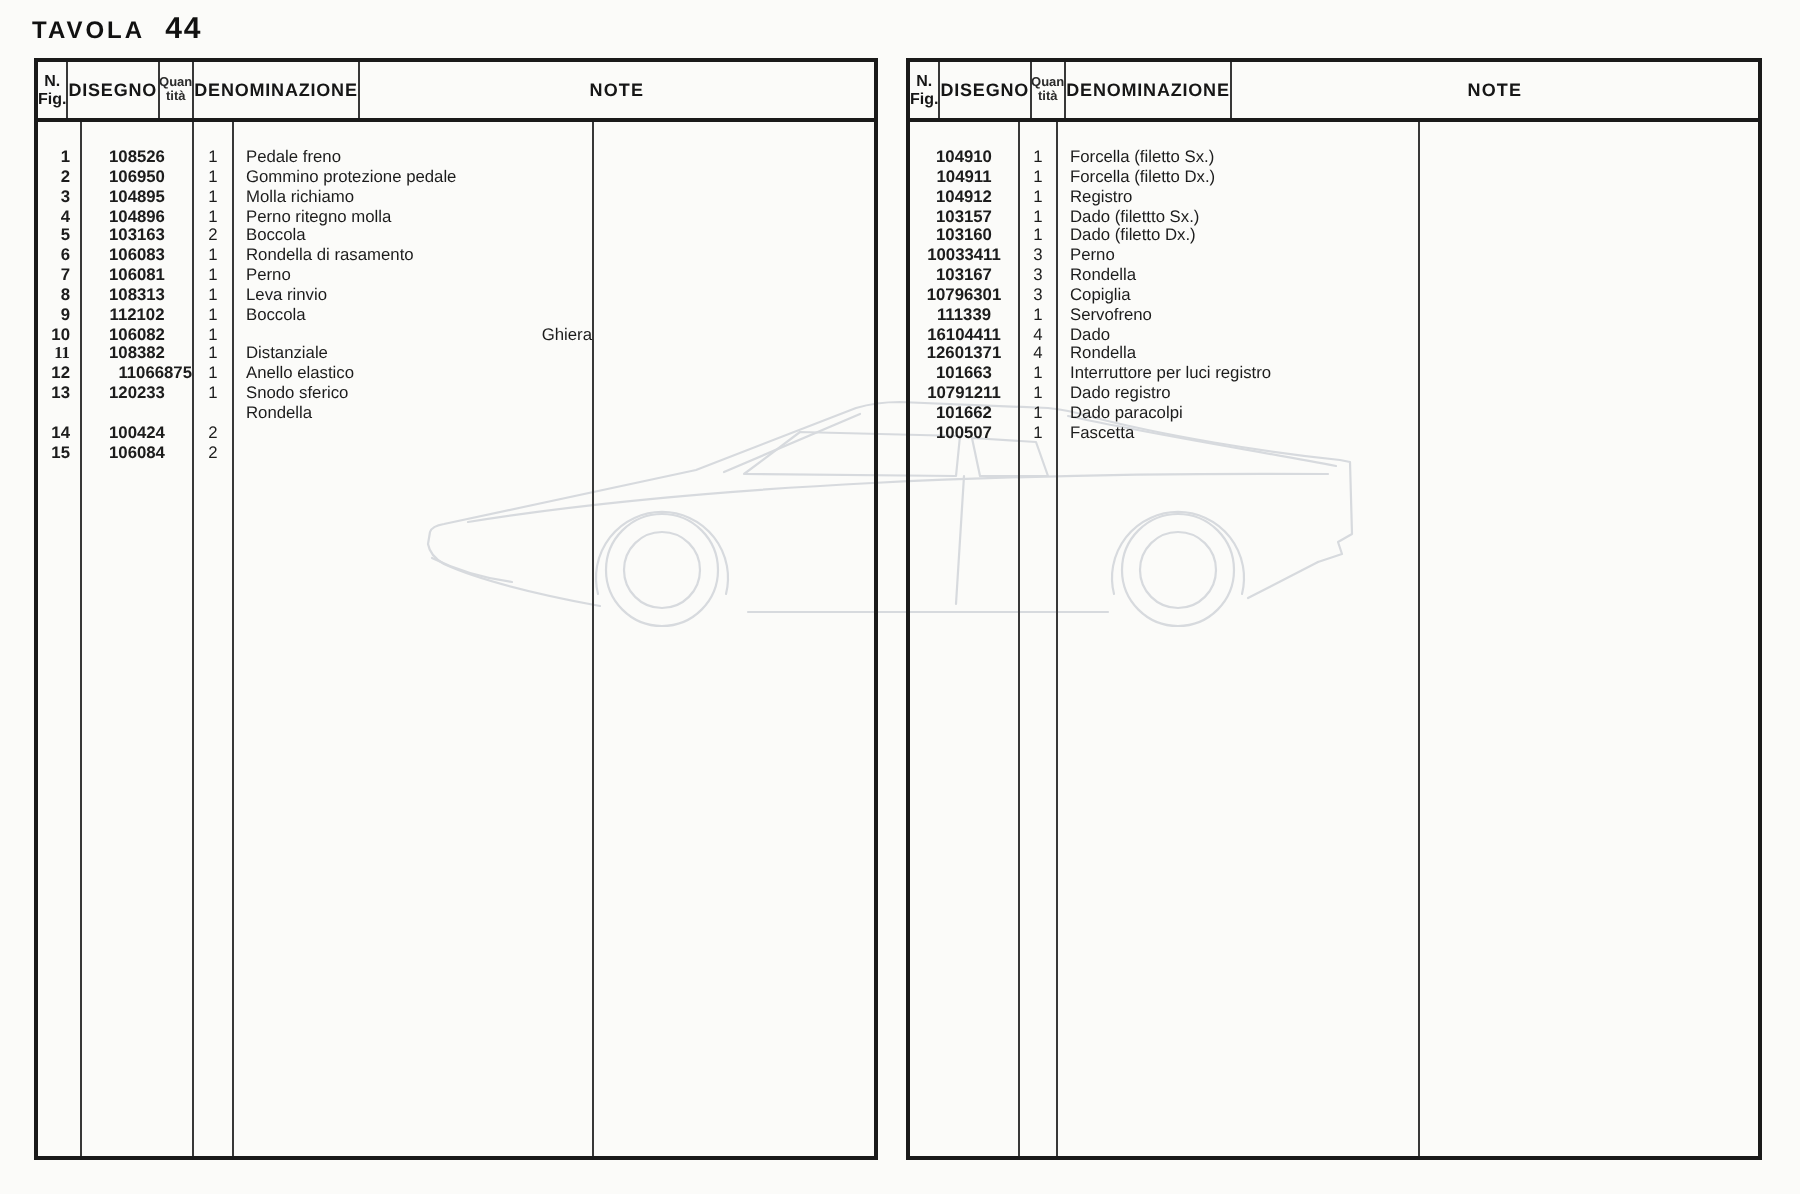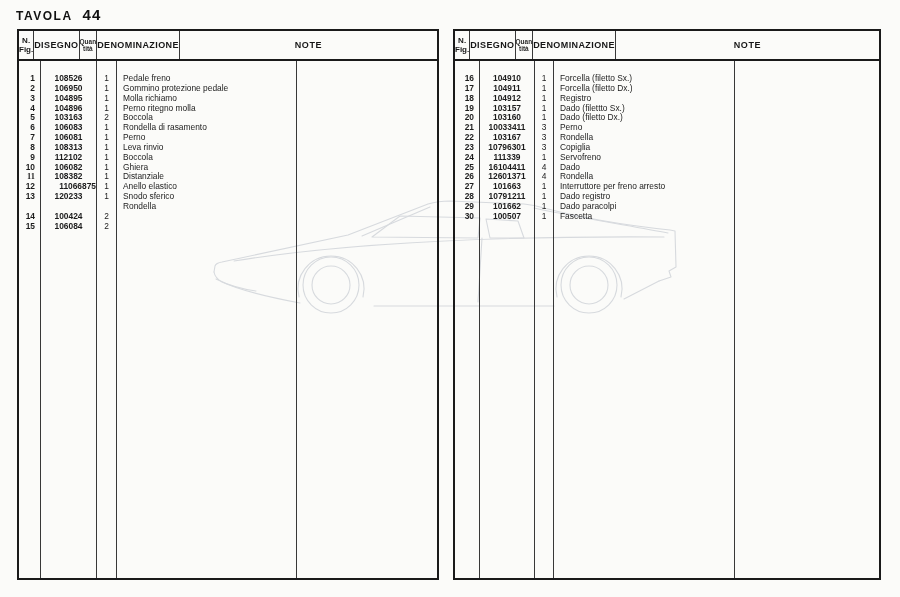--- a/index.html
+++ b/index.html
@@ -189,21 +189,21 @@
         </div>
         <div class="cell" style="height: 9.85px;">
           <div>Perno</div>
         </div>
         <div class="cell" style="height: 9.85px;">
           <div>Leva rinvio</div>
         </div>
         <div class="cell" style="height: 9.85px;">
           <div>Boccola</div>
         </div>
-        <div class="cell" style="height: 9.85px;">
+        <div class="cell" style="height: 9.85px; text-align: right;">
           <div>Ghiera</div>
         </div>
         <div class="cell" style="height: 9.85px;">
           <div>Distanziale</div>
         </div>
         <div class="cell" style="height: 9.85px;">
           <div>Anello elastico</div>
         </div>
         <div class="cell" style="height: 9.85px;">
           <div>Snodo sferico</div>
@@ -246,37 +246,20 @@
       <span>tità</span>
     </div>
     <div class="hcell h-den bdr">
       <span>DENOMINAZIONE</span>
     </div>
     <div class="hcell h-note" style="flex:1">
       <span>NOTE</span>
     </div>
   </div>
   <div class="tbody">
-      <div class="col c-fig bdr" style="width: 25px;">
-        <div class="cell" style="height: 9.85px;">16</div>
-        <div class="cell" style="height: 9.85px;">17</div>
-        <div class="cell" style="height: 9.85px;">18</div>
-        <div class="cell" style="height: 9.85px;">19</div>
-        <div class="cell" style="height: 9.85px;">20</div>
-        <div class="cell" style="height: 9.85px;">21</div>
-        <div class="cell" style="height: 9.85px;">22</div>
-        <div class="cell" style="height: 9.85px;">23</div>
-        <div class="cell" style="height: 9.85px;">24</div>
-        <div class="cell" style="height: 9.85px;">25</div>
-        <div class="cell" style="height: 9.85px;">26</div>
-        <div class="cell" style="height: 9.85px;">27</div>
-        <div class="cell" style="height: 9.85px;">28</div>
-        <div class="cell" style="height: 9.85px;">29</div>
-        <div class="cell" style="height: 9.85px;">30</div>
-      </div>
       <div class="col c-dis bdr" style="width: 55px;">
         <div class="cell" style="height: 9.85px;">104910</div>
         <div class="cell" style="height: 9.85px;">104911</div>
         <div class="cell" style="height: 9.85px;">104912</div>
         <div class="cell" style="height: 9.85px;">103157</div>
         <div class="cell" style="height: 9.85px;">103160</div>
         <div class="cell" style="height: 9.85px;">10033411</div>
         <div class="cell" style="height: 9.85px;">103167</div>
         <div class="cell" style="height: 9.85px;">10796301</div>
         <div class="cell" style="height: 9.85px;">111339</div>
@@ -332,21 +315,21 @@
         <div class="cell" style="height: 9.85px;">
           <div>Servofreno</div>
         </div>
         <div class="cell" style="height: 9.85px;">
           <div>Dado</div>
         </div>
         <div class="cell" style="height: 9.85px;">
           <div>Rondella</div>
         </div>
         <div class="cell" style="height: 9.85px;">
-          <div>Interruttore per freno arresto</div>
+          <div>Interruttore per luci registro</div>
         </div>
         <div class="cell" style="height: 9.85px;">
           <div>Dado registro</div>
         </div>
         <div class="cell" style="height: 9.85px;">
           <div>Dado paracolpi</div>
         </div>
         <div class="cell" style="height: 9.85px;">
           <div>Fascetta</div>
         </div>

